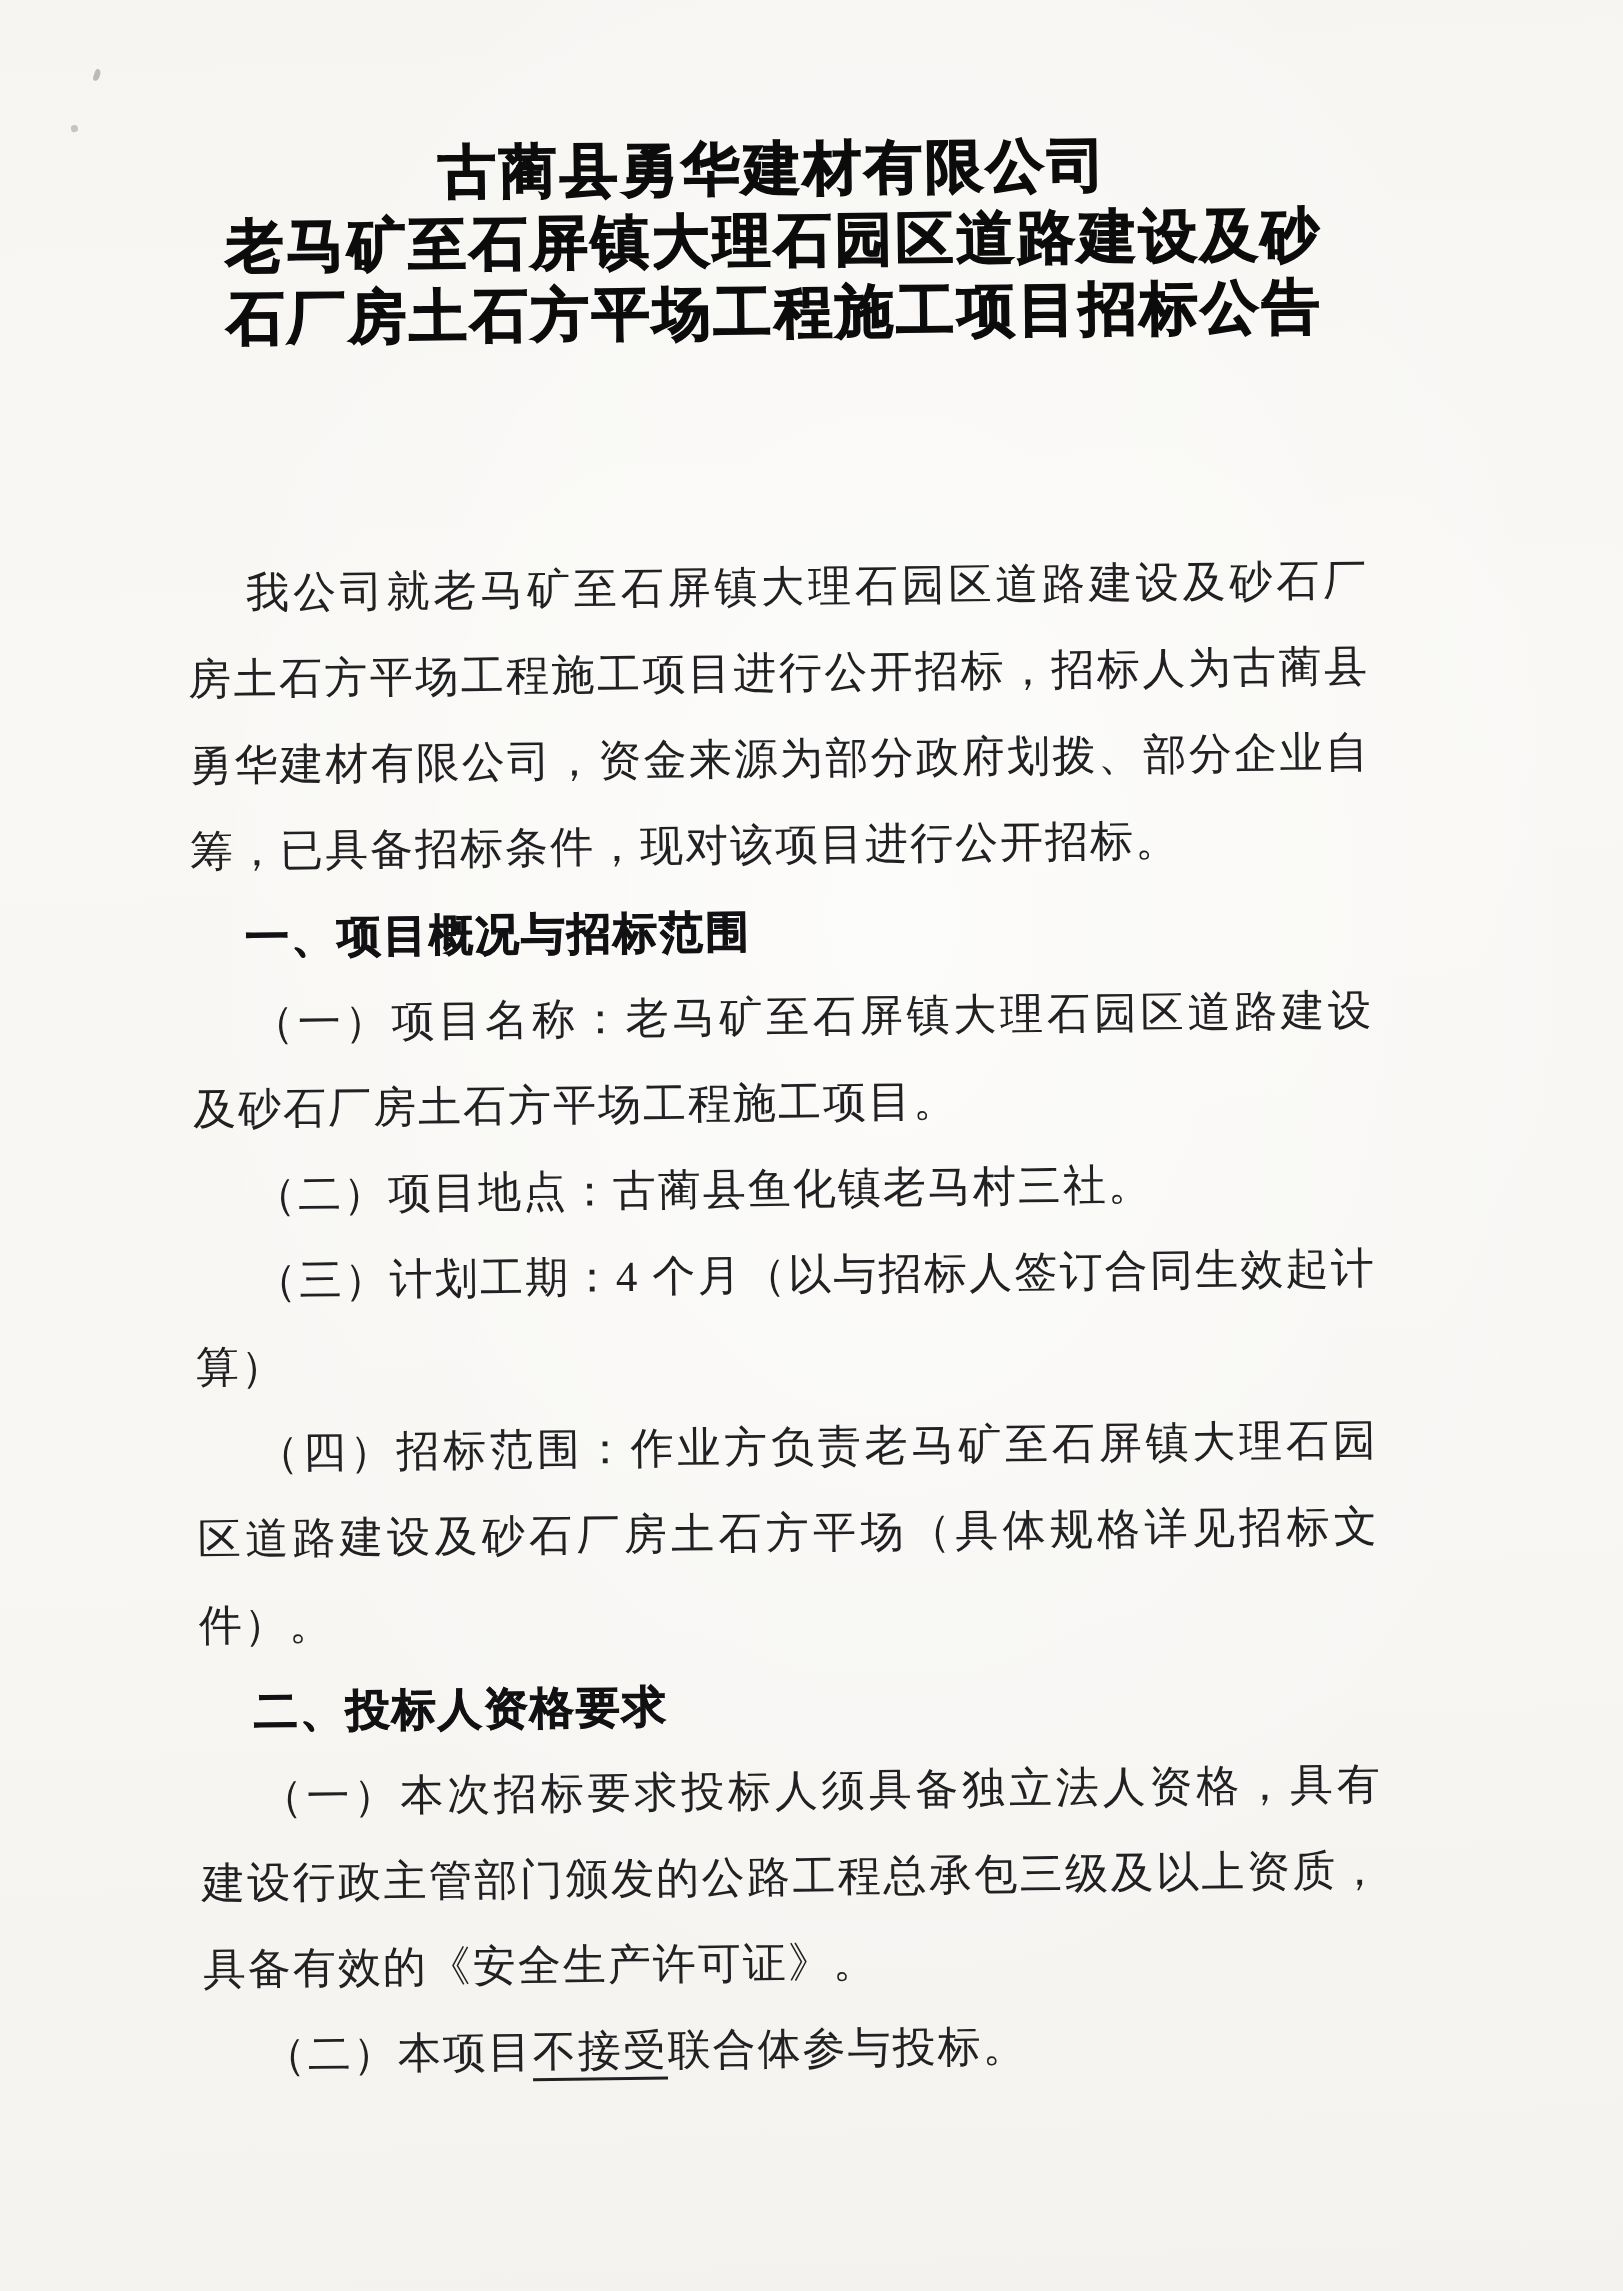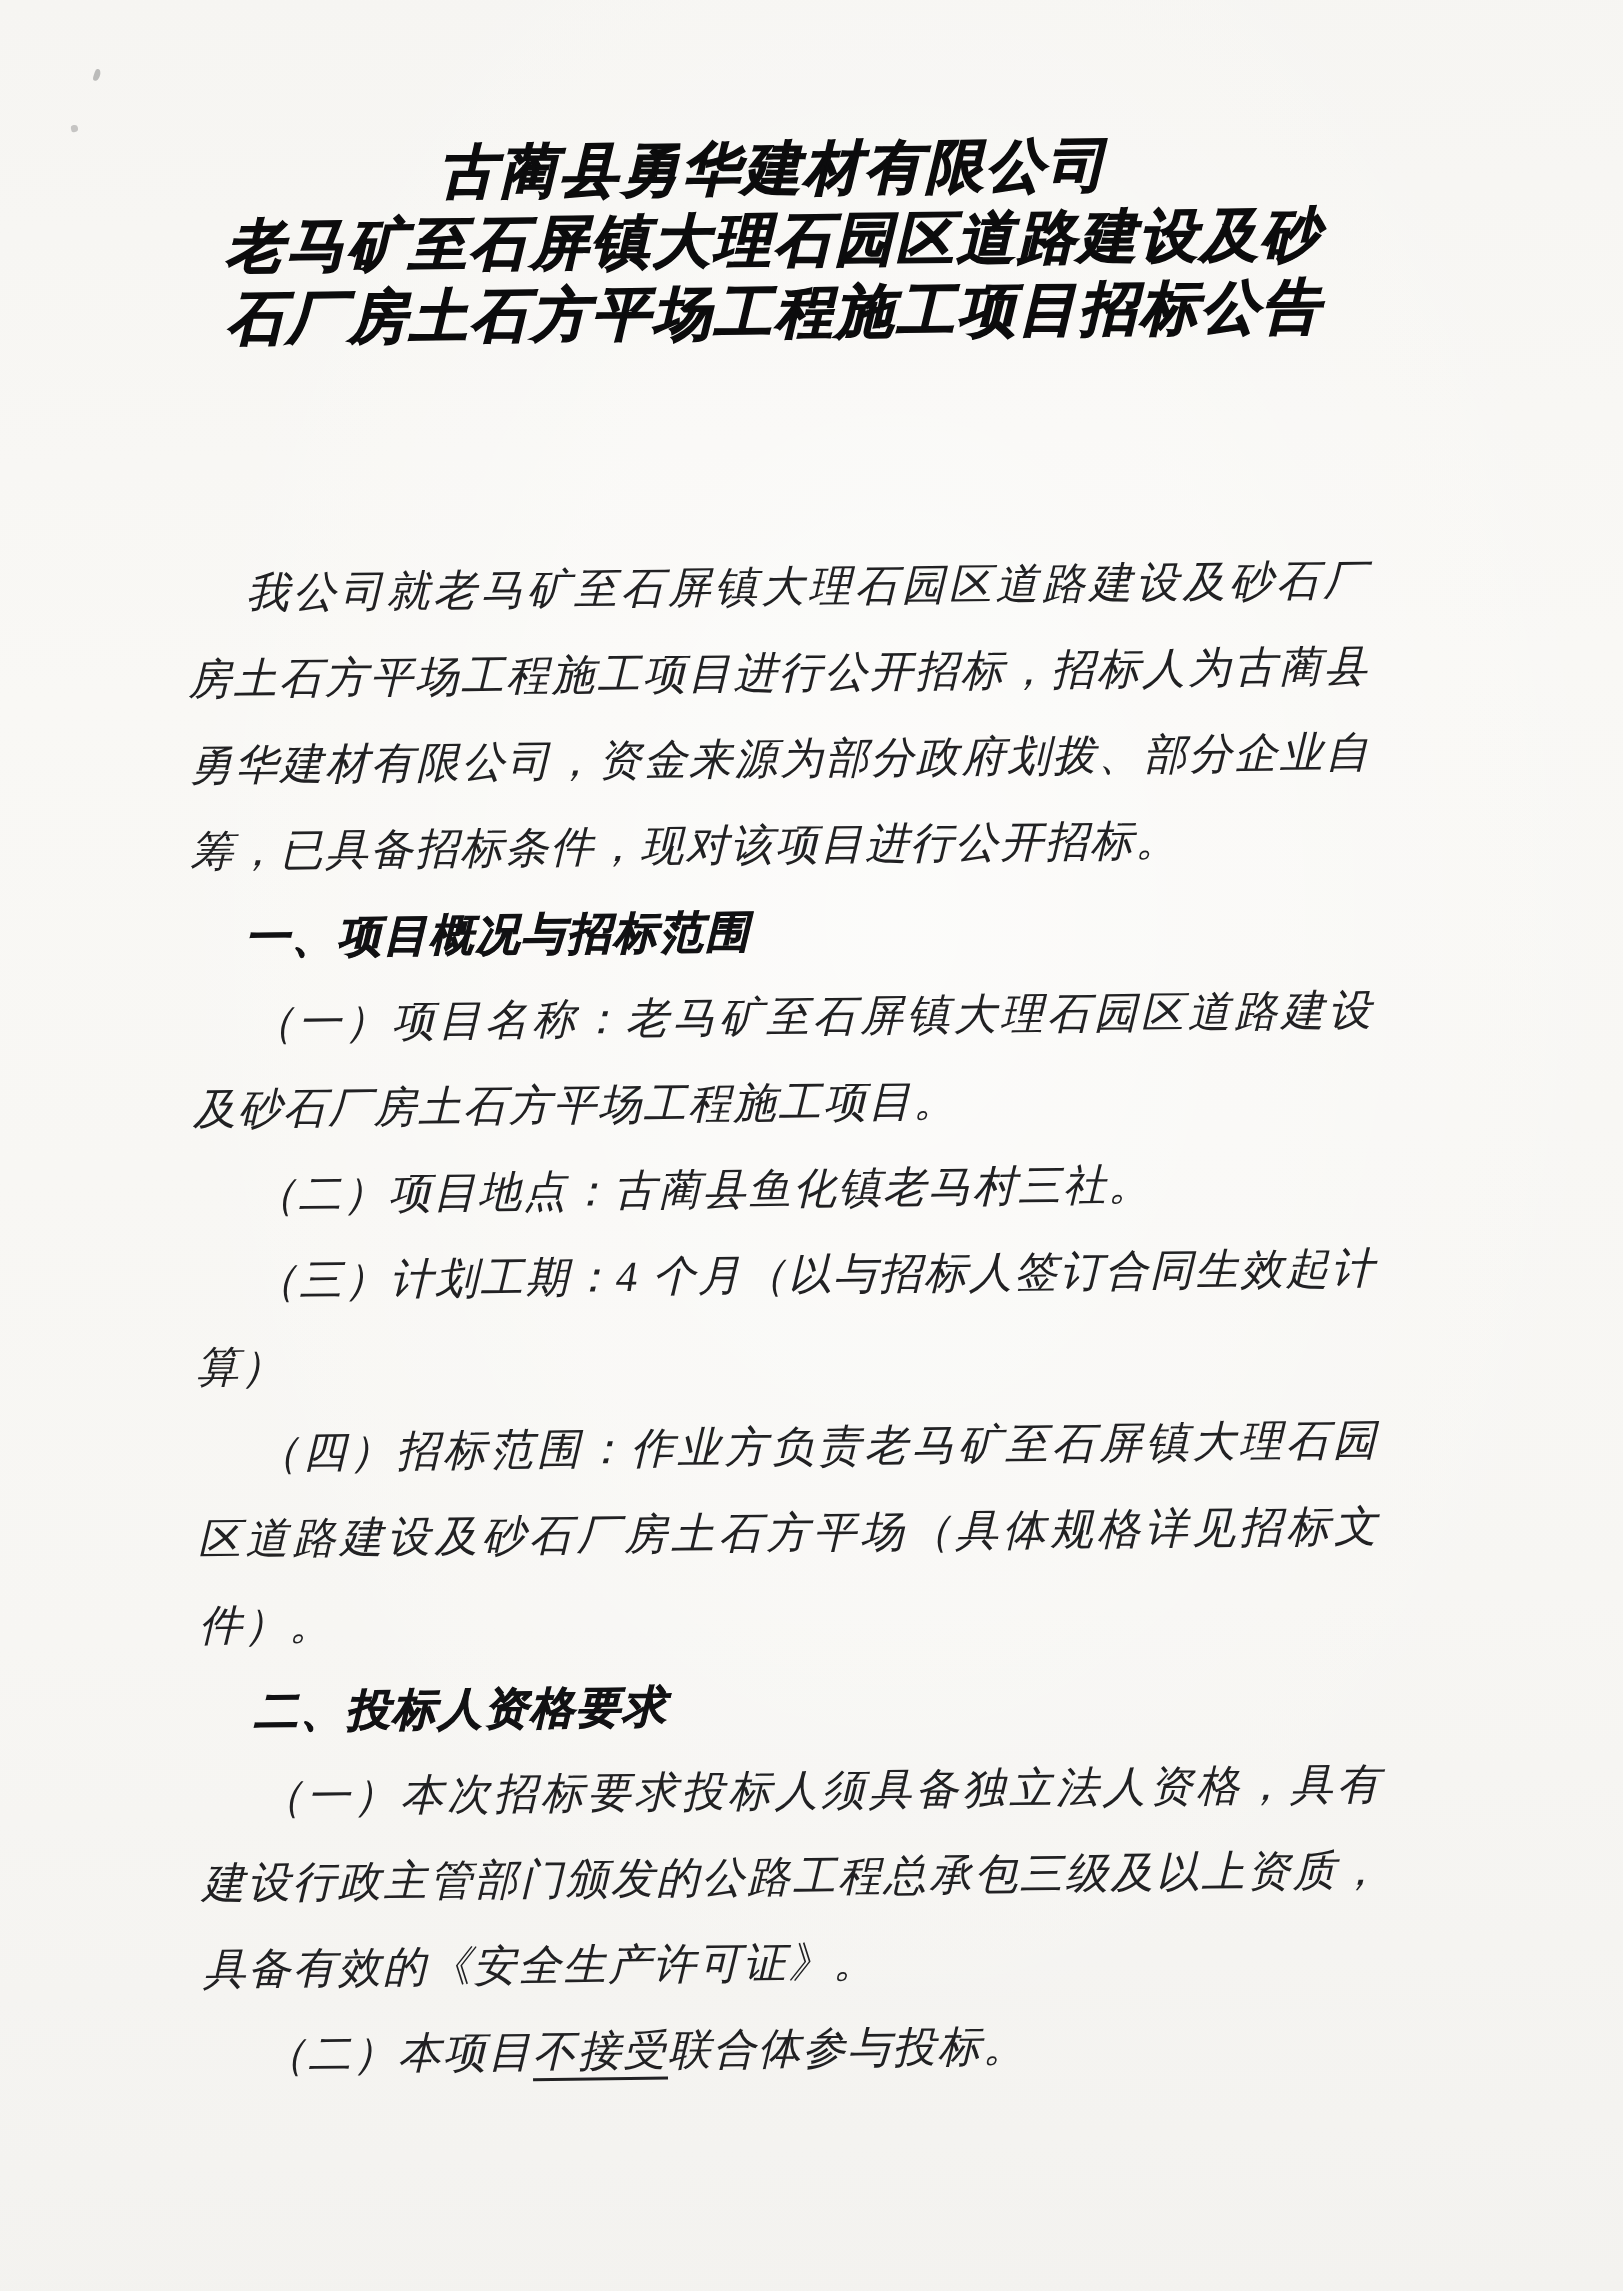--- a/index.html
+++ b/index.html
@@ -12,21 +12,20 @@
     overflow: hidden;
     background:
       radial-gradient(ellipse at 55% 40%, rgba(255,255,255,0.55) 0%, rgba(255,255,255,0) 60%),
       linear-gradient(178deg, #f6f5f2 0%, #f9f8f5 30%, #f7f6f3 70%, #f3f2ef 100%);
     font-family: "Liberation Serif", serif;
     position: relative;
   }
   .page {
     position: absolute;
     inset: 0;
-    font-style: italic;
   }
   
   .speck {
     position: absolute;
     background: #8a8a8a;
     border-radius: 40% 60% 60% 40%;
   }
   .speck-1 { left: 94px;  top: 69px;  width: 5.9px; height: 11.8px; transform: rotate(18deg); opacity: .55; }
   .speck-2 { left: 71px;  top: 125px; width: 6.9px; height: 6.9px;  transform: rotate(-10deg); opacity: .45; }
 

